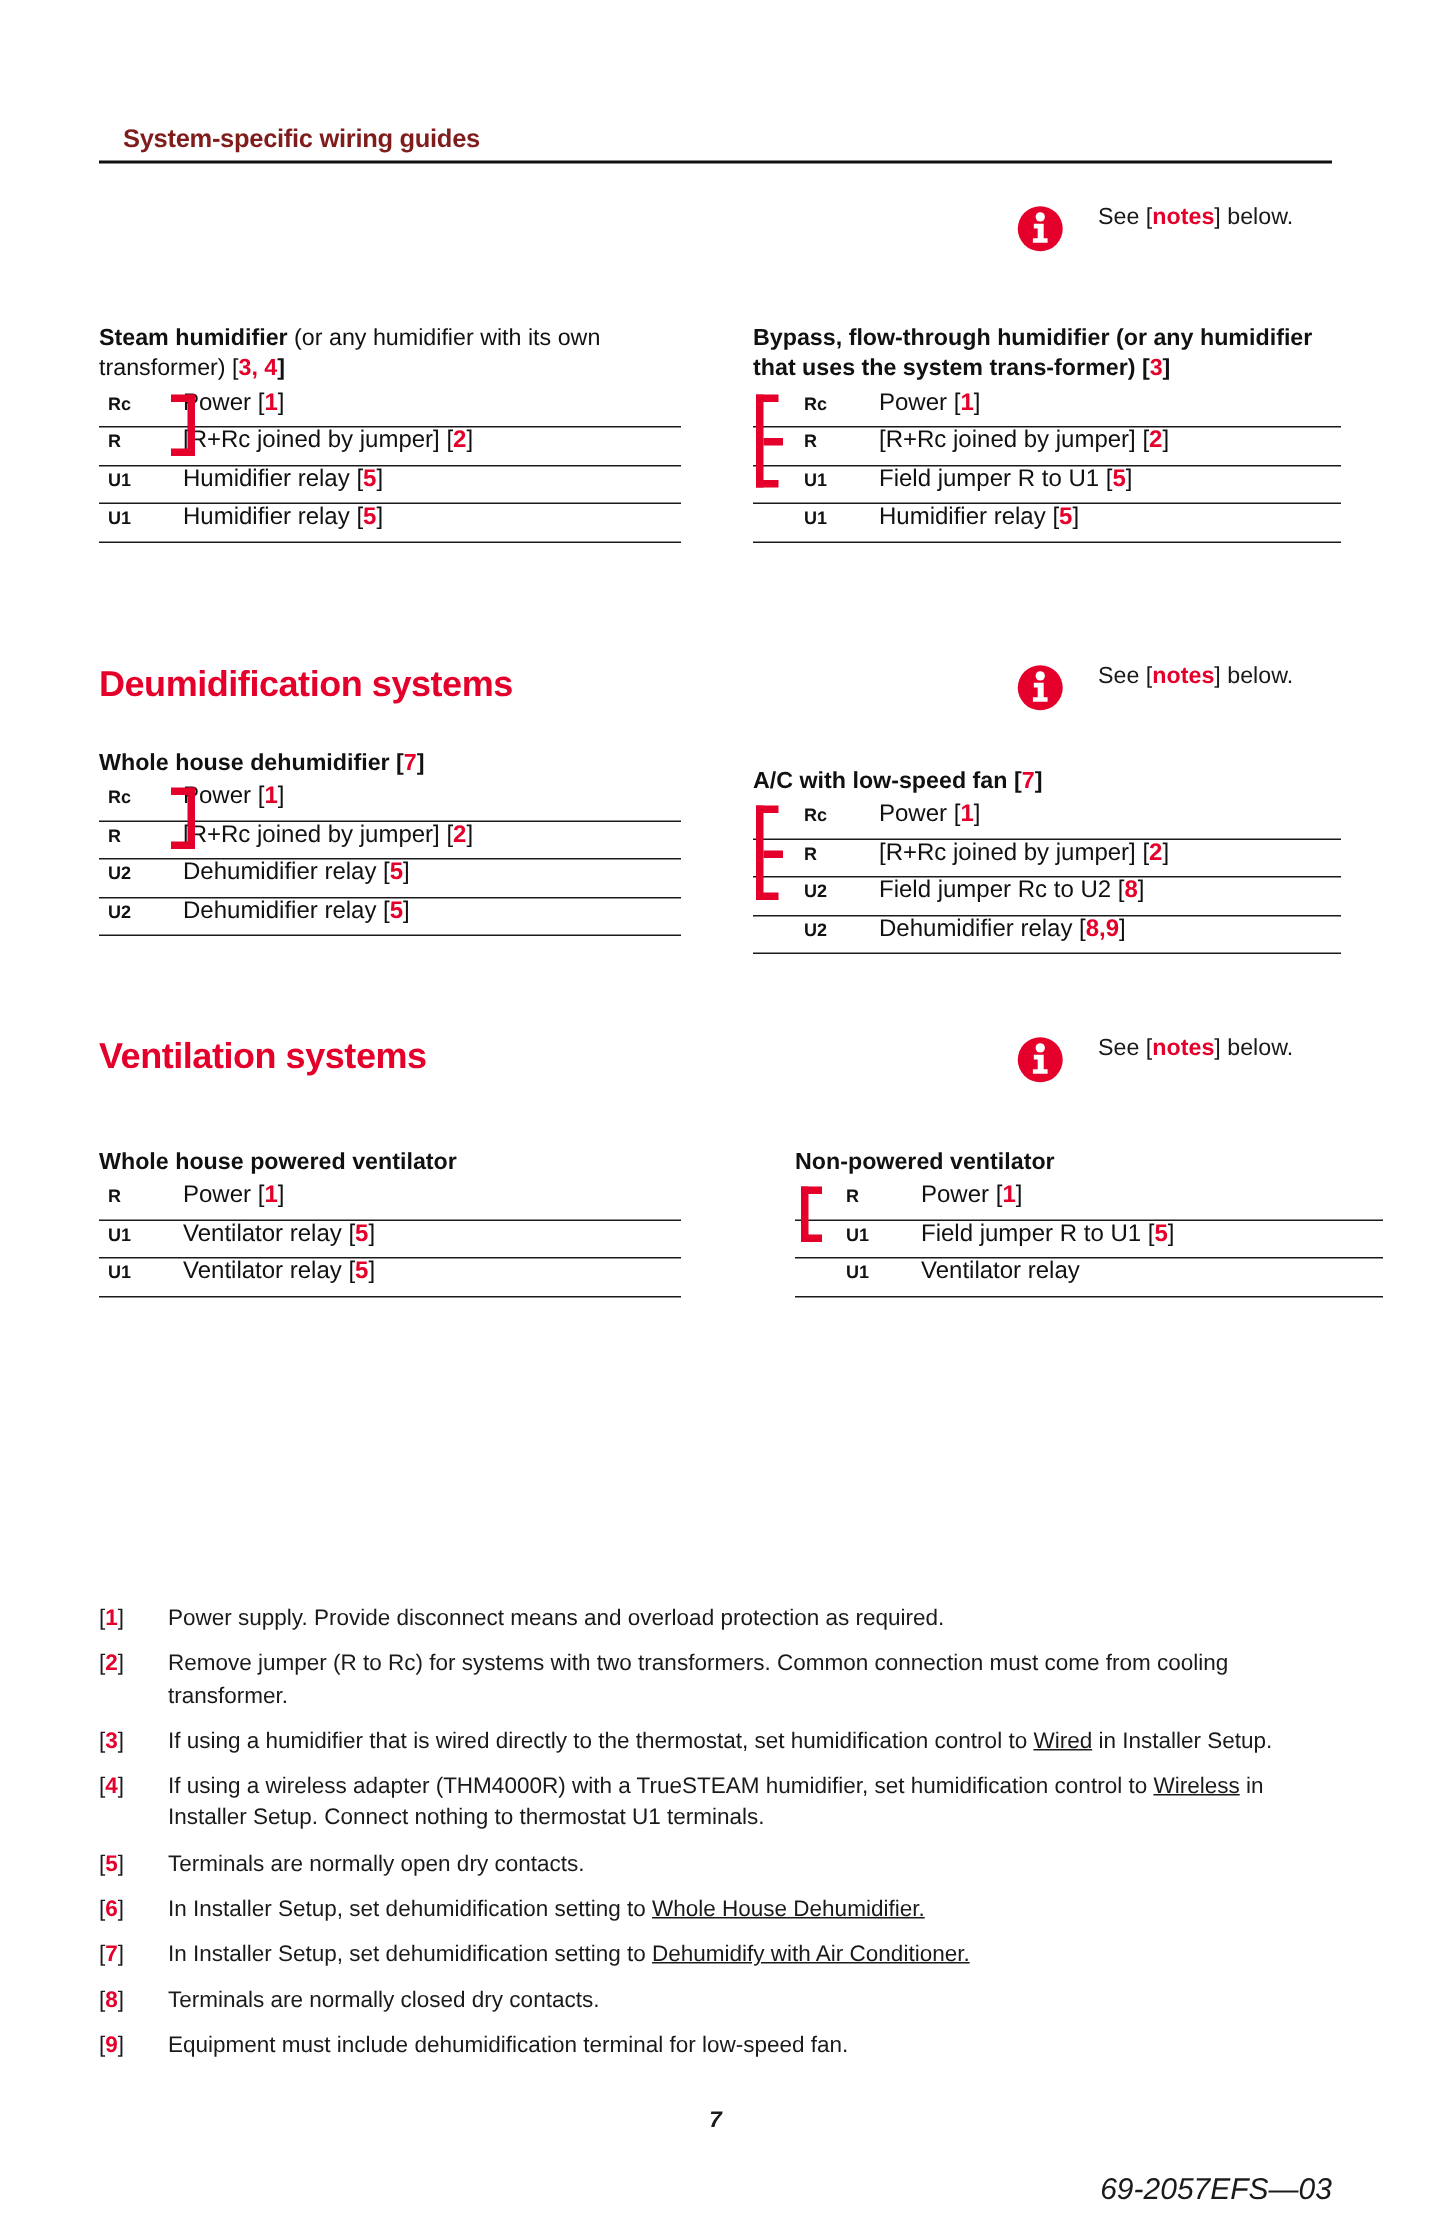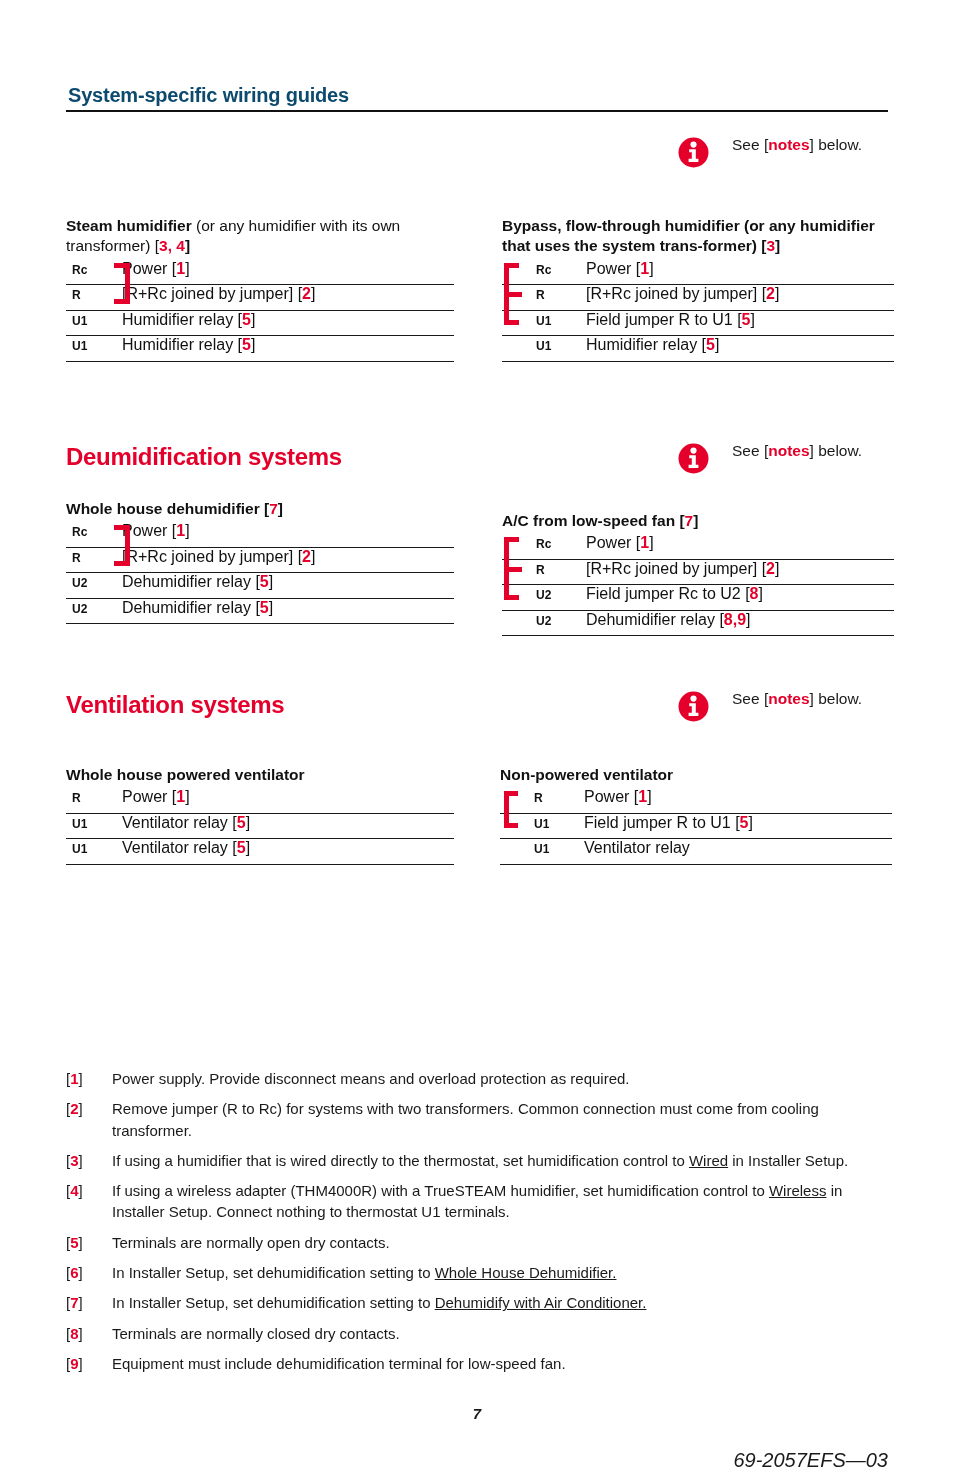--- a/index.html
+++ b/index.html
@@ -19,25 +19,25 @@
     left: 0; top: 0;
     width: 954px; height: 1475px;
   }
 
   
   .page-title-wrap {
     position: absolute;
     left: 66px; top: 84px; width: 822px;
   }
   .page-title {
-    font-size: 20px;
+    font-size: 17px;
     font-weight: bold;
     letter-spacing: -0.2px;
-    color: #0c4a6e;
-    margin: 0 0 4px 2px;
+    color: #7f1d1d;
+    margin: 0 0 4px 16px;
     line-height: 1.1;
   }
   .title-rule {
     border-bottom: 2.5px solid #111111;
     width: 822px;
   }
 
   
   .section-head {
     position: absolute;
@@ -295,21 +295,21 @@
             </div>
             <div class="term-row">
               <span class="term">U2</span>
               <span class="desc">Dehumidifier relay [<span class="rbold">5</span>]</span>
             </div>
           </div>
           <span class="brk-right" style="left: 48px; top: 3px; height: 41px;"></span>
         </div>
       </div>
       <div class="block" style="left: 502px; top: 511px; width: 392px;">
-        <div class="block-title"><b>A/C from low-speed fan [</b><span class="rbold">7</span><b>]</b></div>
+        <div class="block-title"><b>A/C with low-speed fan [</b><span class="rbold">7</span><b>]</b></div>
         <div class="term-table">
           <div class="term-rows">
             <div class="term-row">
               <span class="term indent-left-sm">Rc</span>
               <span class="desc">Power [<span class="rbold">1</span>]</span>
             </div>
             <div class="term-row">
               <span class="term indent-left-sm">R</span>
               <span class="desc">[R+Rc joined by jumper] [<span class="rbold">2</span>]</span>
             </div>
@@ -349,21 +349,21 @@
               <span class="term">U1</span>
               <span class="desc">Ventilator relay [<span class="rbold">5</span>]</span>
             </div>
             <div class="term-row">
               <span class="term">U1</span>
               <span class="desc">Ventilator relay [<span class="rbold">5</span>]</span>
             </div>
           </div>
         </div>
       </div>
-      <div class="block" style="left: 500px; top: 765px; width: 392px;">
+      <div class="block" style="left: 530px; top: 765px; width: 392px;">
         <div class="block-title"><b>Non-powered ventilator</b></div>
         <div class="term-table">
           <div class="term-rows">
             <div class="term-row">
               <span class="term indent-left-sm">R</span>
               <span class="desc">Power [<span class="rbold">1</span>]</span>
             </div>
             <div class="term-row">
               <span class="term indent-left-sm">U1</span>
               <span class="desc">Field jumper R to U1 [<span class="rbold">5</span>]</span>

